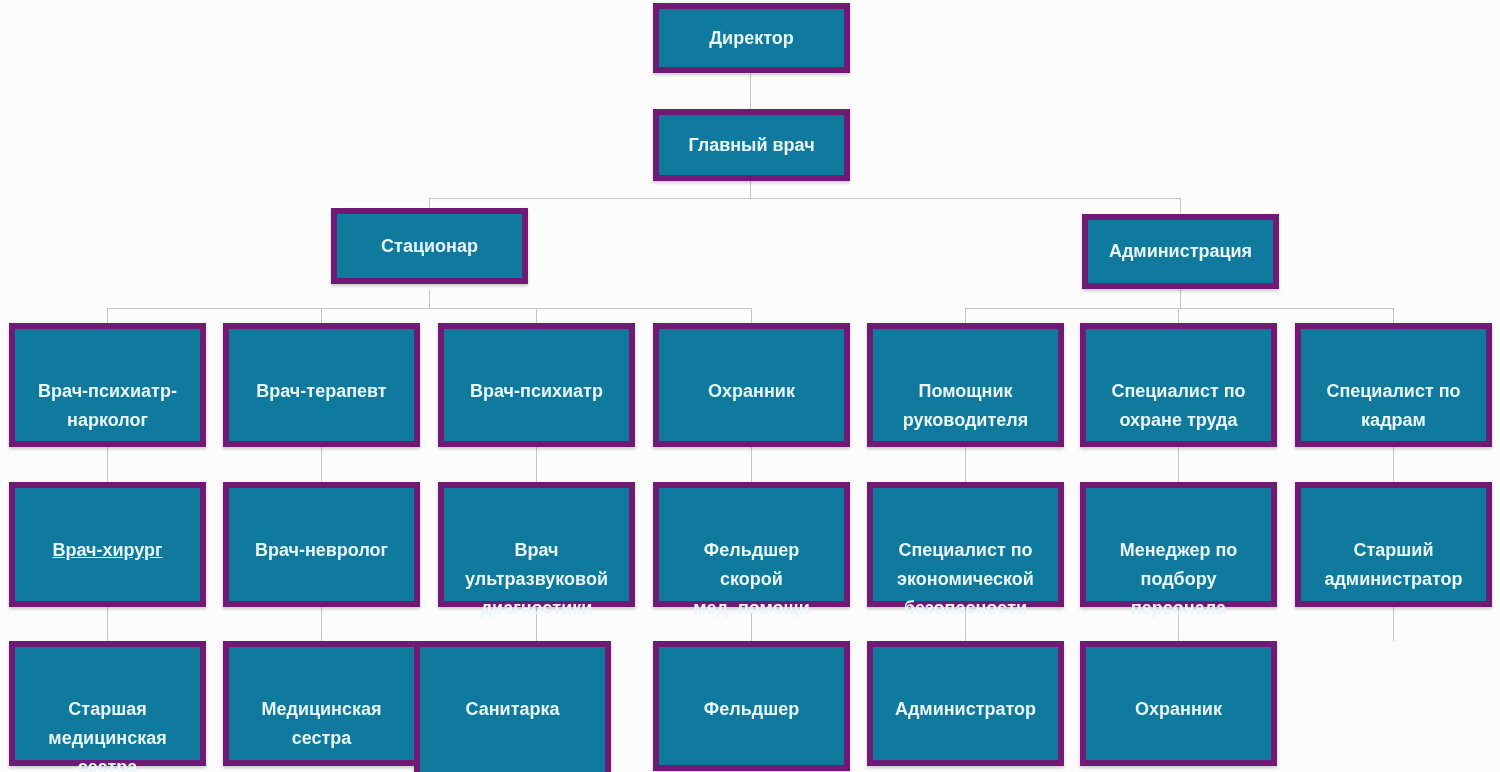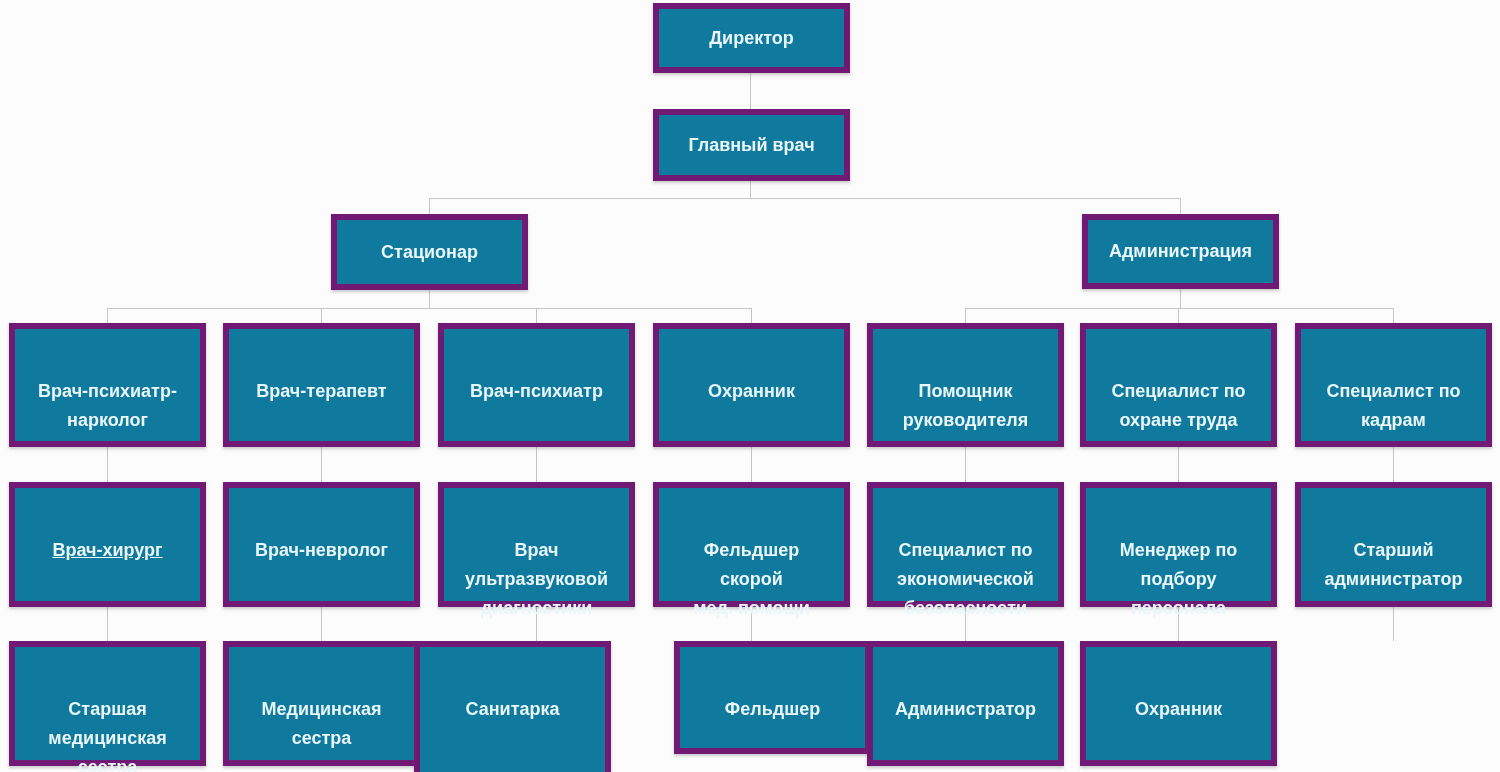--- a/index.html
+++ b/index.html
@@ -78,21 +78,21 @@
   <div class="cline" style="left:1178px; top:607px; width:1px; height:34px;"></div>
   <div class="cline" style="left:1393px; top:607px; width:1px; height:34px;"></div>
 
   <div class="node node--center" style="left:653px; top:3px; width:197px; height:70px;">
     <span>Директор</span>
   </div>
   <div class="node node--center" style="left:653px; top:109px; width:197px; height:72px;">
     <span>Главный врач</span>
   </div>
 
-  <div class="node node--center" style="left:331px; top:214px; width:197px; height:76px;text-align:right;">
+  <div class="node node--center" style="left:331px; top:208px; width:197px; height:76px;text-align:right;">
     <span>Стационар</span>
   </div>
   <div class="node node--center" style="left:1082px; top:214px; width:197px; height:75px;">
     <span>Администрация</span>
   </div>
 
   <div class="node node--stack" style="left:9px; top:323px; width:197px; height:124px;">
     <span>Врач-психиатр-
 нарколог</span>
   </div>
@@ -153,21 +153,21 @@
 медицинская
 сестра</span>
   </div>
   <div class="node node--stack" style="left:223px; top:641px; width:197px; height:125px;">
     <span>Медицинская
 сестра</span>
   </div>
   <div class="node node--stack" style="left:414px; top:641px; width:197px; height:154px;">
     <span>Санитарка</span>
   </div>
-  <div class="node node--stack" style="left:674px; top:641px; width:197px; height:113px;">
+  <div class="node node--stack" style="left:653px; top:641px; width:197px; height:130px;">
     <span>Фельдшер</span>
   </div>
   <div class="node node--stack" style="left:867px; top:641px; width:197px; height:125px;">
     <span>Администратор</span>
   </div>
   <div class="node node--stack" style="left:1080px; top:641px; width:197px; height:125px;">
     <span>Охранник</span>
   </div>
 
 </div>

